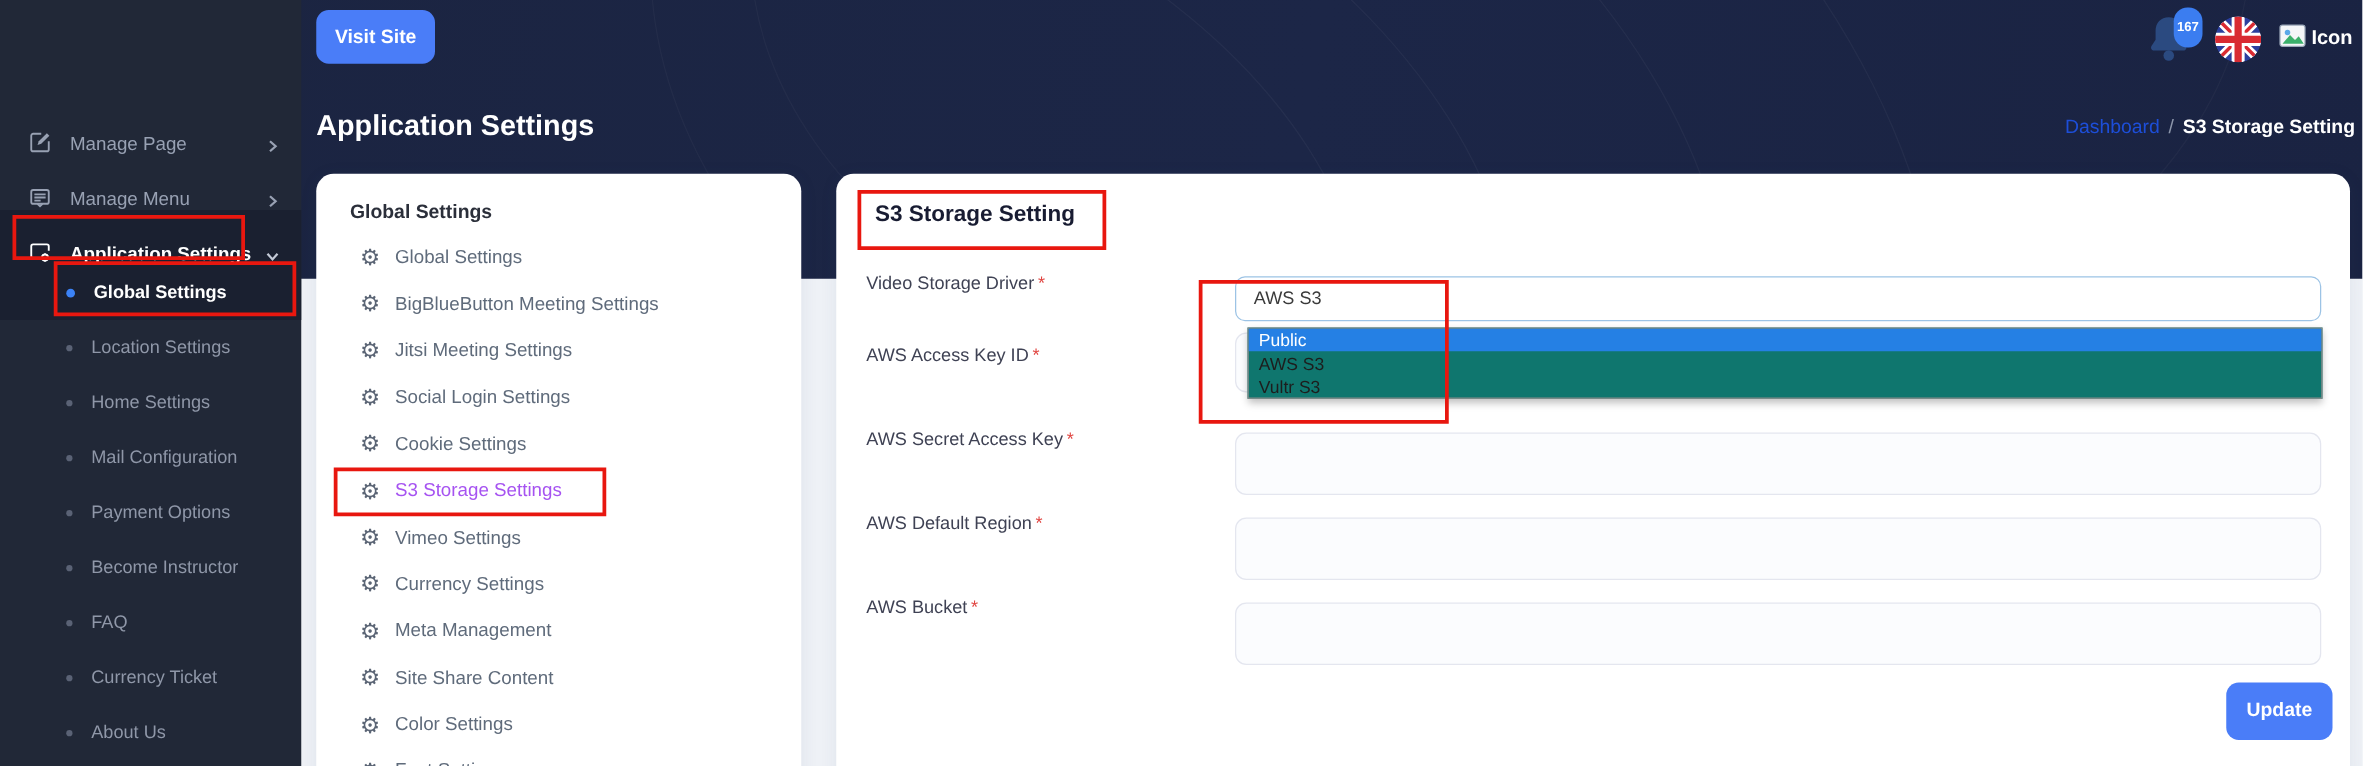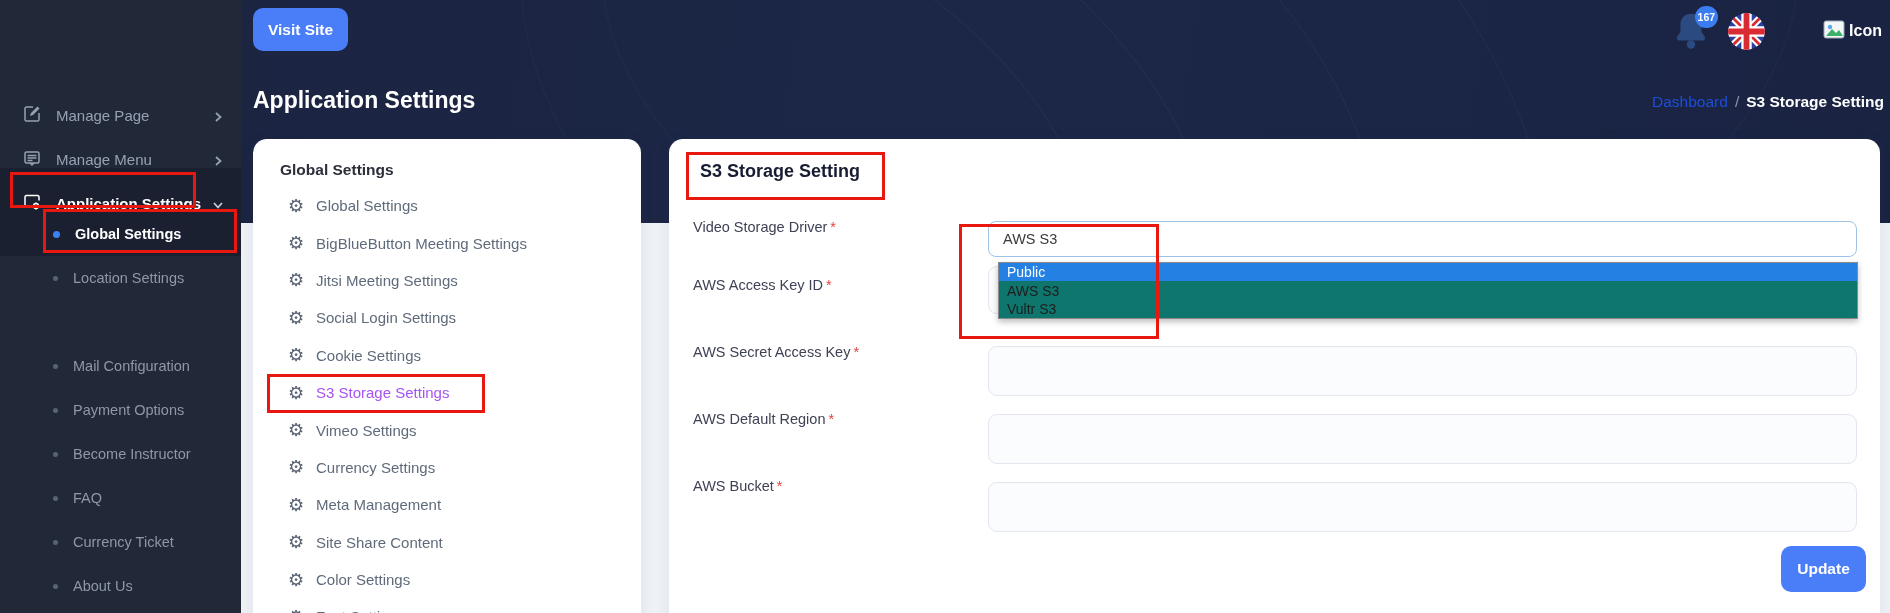--- a/index.html
+++ b/index.html
@@ -22,25 +22,25 @@
                border:none; border-radius:10px; color:#fff; font-weight:bold; font-size:15.5px;
                font-family:"Liberation Sans",sans-serif; cursor:pointer; z-index:3; }
   .page-title { position:absolute; left:253px; top:87px; color:#fff; font-size:23px; font-weight:bold; z-index:3; }
   .breadcrumb { position:absolute; right:6px; top:93px; font-size:15.5px; z-index:3; }
   .breadcrumb .bc-parent { color:#1d4ed8; }
   .breadcrumb .bc-sep { color:#8d96ab; margin:0 7px; }
   .breadcrumb .bc-current { color:#fff; font-weight:bold; }
 
   .top-icons { position:absolute; right:8px; top:6px; height:50px; display:flex; align-items:center; gap:14px; z-index:3; }
   .bell-wrap { position:relative; width:46px; height:46px; }
-  .badge { position:absolute; right:-4px; top:-2px; min-width:22px; height:22px; border-radius:11px;
+  .badge { position:absolute; right:-4px; top:-2px; min-width:22px; height:32px; border-radius:11px;
            background:#3b7df0; color:#fff; font-size:10.5px; font-weight:bold; display:flex;
            align-items:center; justify-content:center; padding:0 3px; }
   .flag { width:37px; height:37px; border-radius:50%; overflow:hidden; }
-  .broken-img { display:flex; align-items:center; gap:4px; color:#fff; font-size:16px; font-weight:bold;margin-left:44px; }
+  .broken-img { display:flex; align-items:center; gap:4px; color:#fff; font-size:16px; font-weight:bold; }
 
   
   .sidebar { position:absolute; left:0; top:0; width:241px; height:613px; background:#212837; z-index:20; }
   .side-group-bg { position:absolute; left:0; top:168px; width:241px; height:88px; background:#1a2030; }
   .side-item { position:absolute; left:0; width:241px; height:44px; display:flex; align-items:flex-end;
                padding-left:22px; color:#98a1b3; font-size:15px; cursor:pointer; }
   .side-item .s-ico { width:20px; height:20px; margin-right:14px; flex:0 0 auto; }
   .side-item .chev { position:absolute; right:16px; width:14px; height:14px; }
   .side-item.active { color:#fff; font-weight:bold; }
   .sub-item { position:absolute; left:0; width:241px; height:44px; display:flex; align-items:center;
@@ -199,20 +199,24 @@
     </div>
 
     <div class="sub-item active" style="top:212px">
       <span class="dot"></span>
       <span>Global Settings</span>
     </div>
     <div class="sub-item" style="top:256px">
       <span class="dot"></span>
       <span>Location Settings</span>
     </div>
+    <div class="sub-item" style="top:300px">
+      <span class="dot"></span>
+      <span>Home Settings</span>
+    </div>
     <div class="sub-item" style="top:344px">
       <span class="dot"></span>
       <span>Mail Configuration</span>
     </div>
     <div class="sub-item" style="top:388px">
       <span class="dot"></span>
       <span>Payment Options</span>
     </div>
     <div class="sub-item" style="top:432px">
       <span class="dot"></span>

